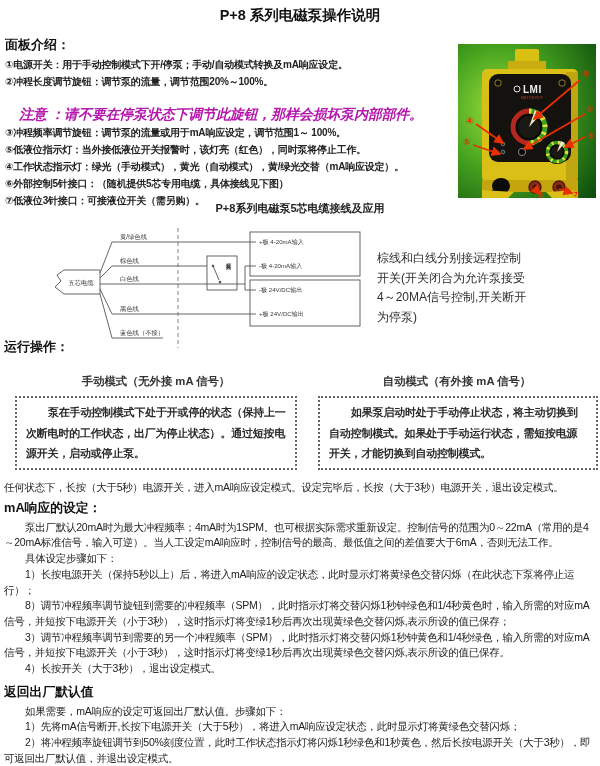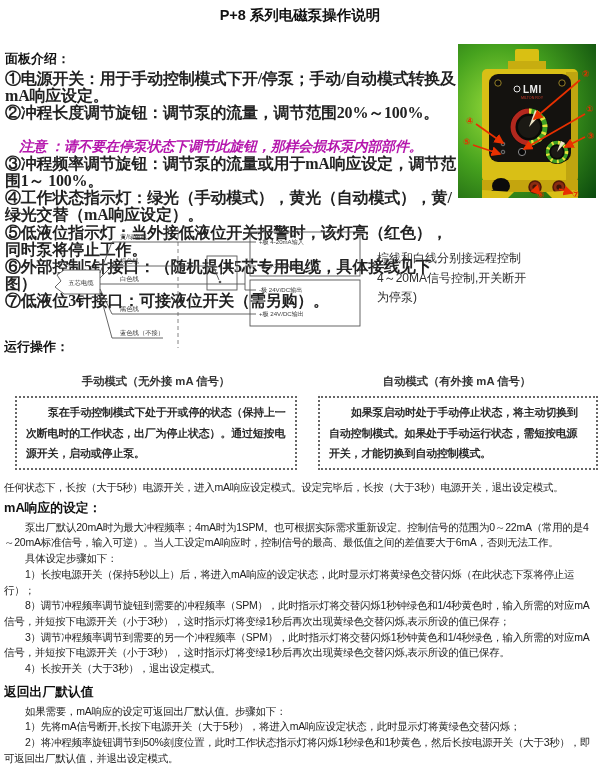--- a/index.html
+++ b/index.html
@@ -4,23 +4,23 @@
 <style>
   html,body{margin:0;padding:0;background:#fff;}
   body{width:600px;height:766px;overflow:hidden;
        font-family:"Liberation Sans","DejaVu Sans",sans-serif;color:#1c1c1c;}
   .page{position:relative;width:592px;height:766px;background:#ffffff;}
 
   .doc-title{position:absolute;top:6px;left:0;width:600px;margin:0;text-align:center;
              font-size:14.5px;font-weight:700;color:#111;}
 
   
-  .intro{position:absolute;top:50px;left:5px;width:455px;font-family:Liberation Serif, serif;}
+  .intro{position:absolute;top:36px;left:5px;width:455px;}
   .sec-h{font-size:13px;font-weight:700;color:#111;margin:0 0 2px 0;}
-  .intro-item{font-size:16px;font-weight:600;line-height:17.2px;letter-spacing:-0.2px;color:#222;}
+  .intro-item{font-size:10px;font-weight:600;line-height:17.2px;letter-spacing:-0.2px;color:#222;}
   .note-line{font-size:14px;font-weight:700;font-style:italic;line-height:17.2px;
              padding-left:14px;color:var(--c-note,#b517ad);letter-spacing:-0.2px;margin-top:16px;}
 
   
   .pump-photo{position:absolute;left:458px;top:44px;width:138px;height:154px;}
   .callout{font-size:9px;font-weight:700;fill:var(--c-arrow,#e83000);}
   .arrow{stroke:var(--c-arrow,#e83000);stroke-width:1.7;}
   #ah path{fill:var(--c-arrow,#e83000);}
 
   
@@ -62,22 +62,22 @@
 <div class="page">
 
   <h1 class="doc-title">P+8 系列电磁泵操作说明</h1>
 
   <div class="intro">
     <h2 class="sec-h">面板介绍：</h2>
     <div class="intro-item">①电源开关：用于手动控制模式下开/停泵；手动/自动模式转换及mA响应设定。</div>
     <div class="intro-item">②冲程长度调节旋钮：调节泵的流量，调节范围20%～100%。</div>
     <div class="note-line">注意 ：请不要在停泵状态下调节此旋钮，那样会损坏泵内部部件。</div>
     <div class="intro-item">③冲程频率调节旋钮：调节泵的流量或用于mA响应设定，调节范围1～ 100%。</div>
+    <div class="intro-item">⑤低液位指示灯：当外接低液位开关报警时，该灯亮（红色），同时泵将停止工作。</div>
     <div class="intro-item">④工作状态指示灯：绿光（手动模式），黄光（自动模式），黄/绿光交替（mA响应设定）。</div>
-    <div class="intro-item">⑤低液位指示灯：当外接低液位开关报警时，该灯亮（红色），同时泵将停止工作。</div>
     <div class="intro-item">⑥外部控制5针接口：（随机提供5芯专用电缆，具体接线见下图）</div>
     <div class="intro-item">⑦低液位3针接口：可接液位开关（需另购）。</div>
   </div>
 
   <div class="pump-photo">
     <svg viewBox="0 0 138 154" width="138" height="154">
       <defs>
         <radialGradient id="bgG" cx="30%" cy="42%" r="90%">
           <stop offset="0%" stop-color="#9ade3b"></stop>
           <stop offset="45%" stop-color="#46a21e"></stop>
@@ -141,20 +141,21 @@
         <text class="callout" x="128" y="68">①</text>
         <text class="callout" x="129" y="95">③</text>
         <text class="callout" x="8" y="80">④</text>
         <text class="callout" x="5" y="101">⑤</text>
         <text class="callout" x="79" y="153.5">⑥</text>
         <text class="callout" x="114" y="152.5">⑦</text>
       </g>
     </svg>
   </div>
 
+  <h3 class="diagram-title">P+8系列电磁泵5芯电缆接线及应用</h3>
   <svg class="wiring-svg" viewBox="0 0 600 125" width="600" height="125">
     <line x1="178" y1="2" x2="178" y2="122" stroke="#777" stroke-width="0.9" stroke-dasharray="4 3"></line>
     <polygon points="100,44 64,44 57,49 61,55 55,61 64,68 100,68" fill="#fff" stroke="#555" stroke-width="0.9"></polygon>
     <text class="cable-label" x="81" y="58.5">五芯电缆</text>
     <g>
       <polyline class="wire" points="100,47 112,16 256,16"></polyline>
       <polyline class="wire" points="100,52 112,40 207,40"></polyline>
       <polyline class="wire" points="100,58 112,58 245,58"></polyline>
       <polyline class="wire" points="100,63 112,88 256,88"></polyline>
       <polyline class="wire" points="100,68 112,112 163,112"></polyline>
@@ -174,20 +175,21 @@
     </g>
     <rect class="dbox" x="250" y="6" width="110" height="44"></rect>
     <rect class="dbox" x="250" y="54" width="110" height="46"></rect>
     <text class="tlabel" x="259" y="18.3">+极 4-20mA输入</text>
     <text class="tlabel" x="259" y="42.3">-极 4-20mA输入</text>
     <text class="tlabel" x="259" y="66.3">-极 24V/DC输出</text>
     <text class="tlabel" x="259" y="90.3">+极 24V/DC输出</text>
   </svg>
   <div class="wiring-note">
     <div>棕线和白线分别接远程控制</div>
+    <div>开关(开关闭合为允许泵接受</div>
     <div>4～20MA信号控制,开关断开</div>
     <div>为停泵)</div>
   </div>
 
   <h2 class="sec-h op-heading">运行操作：</h2>
   <div class="op-col-title op-title-manual">手动模式（无外接 mA 信号）</div>
   <div class="op-col-title op-title-auto">自动模式（有外接 mA 信号）</div>
   <div class="op-box op-box-manual">泵在手动控制模式下处于开或停的状态（保持上一次断电时的工作状态，出厂为停止状态）。通过短按电源开关，启动或停止泵。</div>
   <div class="op-box op-box-auto">如果泵启动时处于手动停止状态，将主动切换到自动控制模式。如果处于手动运行状态，需短按电源开关，才能切换到自动控制模式。</div>
 

